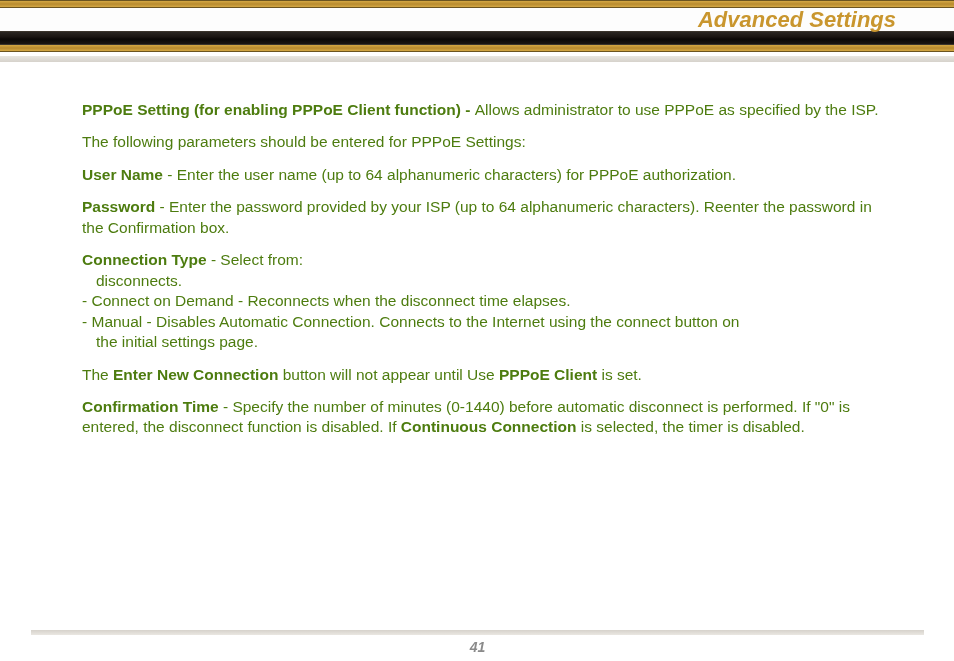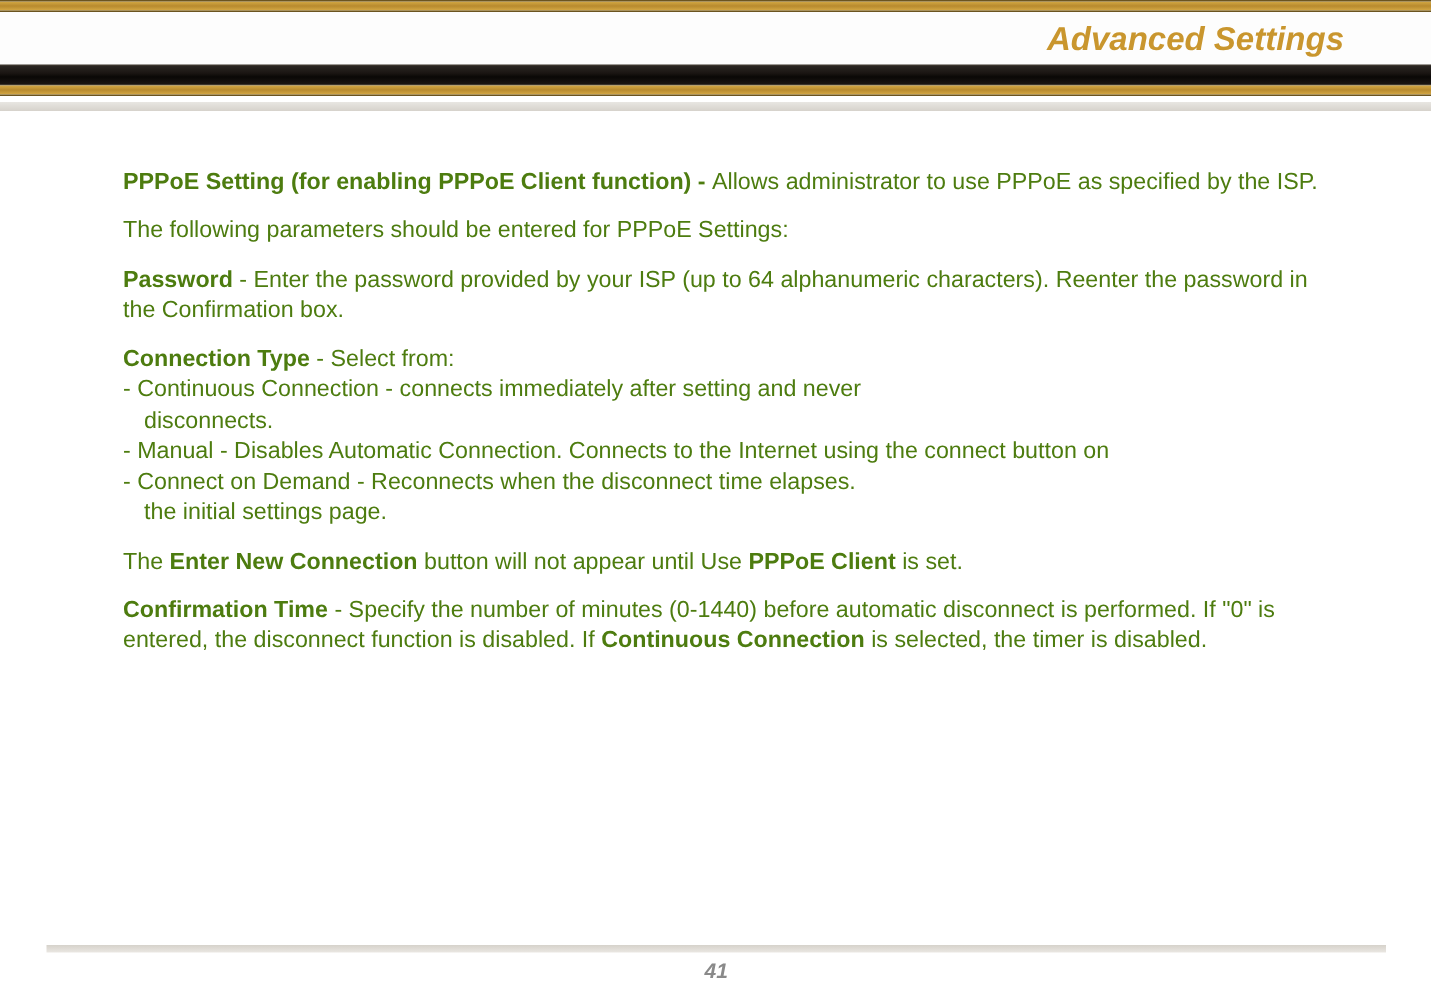--- a/index.html
+++ b/index.html
@@ -15,21 +15,21 @@
       width: 100%;
       position: relative;
     }
     .gold-band-top {
       height: 8px;
       background: linear-gradient(to bottom, #d4a844 0%, #b88a2e 50%, #d4a844 100%);
       border-top: 1px solid #6b5420;
       border-bottom: 1px solid #6b5420;
     }
     .title-band {
-      height: 35px;
+      height: 23px;
       background: #fdfdfd;
       display: flex;
       align-items: center;
       justify-content: flex-end;
       padding-right: 58px;
     }
     .title-text {
       font-size: 22px;
       font-weight: bold;
       font-style: italic;
@@ -105,34 +105,36 @@
 
 <div class="content">
 
   <p class="para-intro">
     <span class="bold">PPPoE Setting (for enabling PPPoE Client function) - </span><span>Allows administrator to use PPPoE as specified by the ISP.</span>
   </p>
 
   <p>The following parameters should be entered for PPPoE Settings:</p>
 
 
+  <p>
+    <span class="bold">User Name</span><span> - Enter the user name (up to 64 alphanumeric characters) for PPPoE authorization.</span>
+  </p>
 
   <p>
     <span class="bold">Password</span><span> - Enter the password provided by your ISP (up to 64 alphanumeric characters).  Reenter the password in the Confirmation box.</span>
   </p>
 
 
   <div class="conn-type-block">
     <p>
       <span class="bold">Connection Type</span><span> - Select from:</span>
     </p>
-    <p>- Continuous Connection - connects immediately after setting and never</p>
     <p class="indent">disconnects.</p>
+    <p>- Connect on Demand - Reconnects when the disconnect time elapses.</p>
     <p>- Manual - Disables Automatic Connection.  Connects to the Internet using  the connect button on</p>
-    <p>- Connect on Demand - Reconnects when the disconnect time elapses.</p>
     <p class="indent">the initial settings page.</p>
   </div>
 
   <p>
     <span>The </span><span class="bold">Enter New Connection</span><span> button will not appear until Use </span><span class="bold">PPPoE Client</span><span> is set.</span>
   </p>
 
   <p>
     <span class="bold">Confirmation Time</span><span> - Specify the number of minutes (0-1440) before automatic disconnect is performed.  If "0" is entered, the disconnect function is disabled.  If </span><span class="bold">Continuous Connection</span><span> is selected, the timer is disabled.</span>
   </p>

